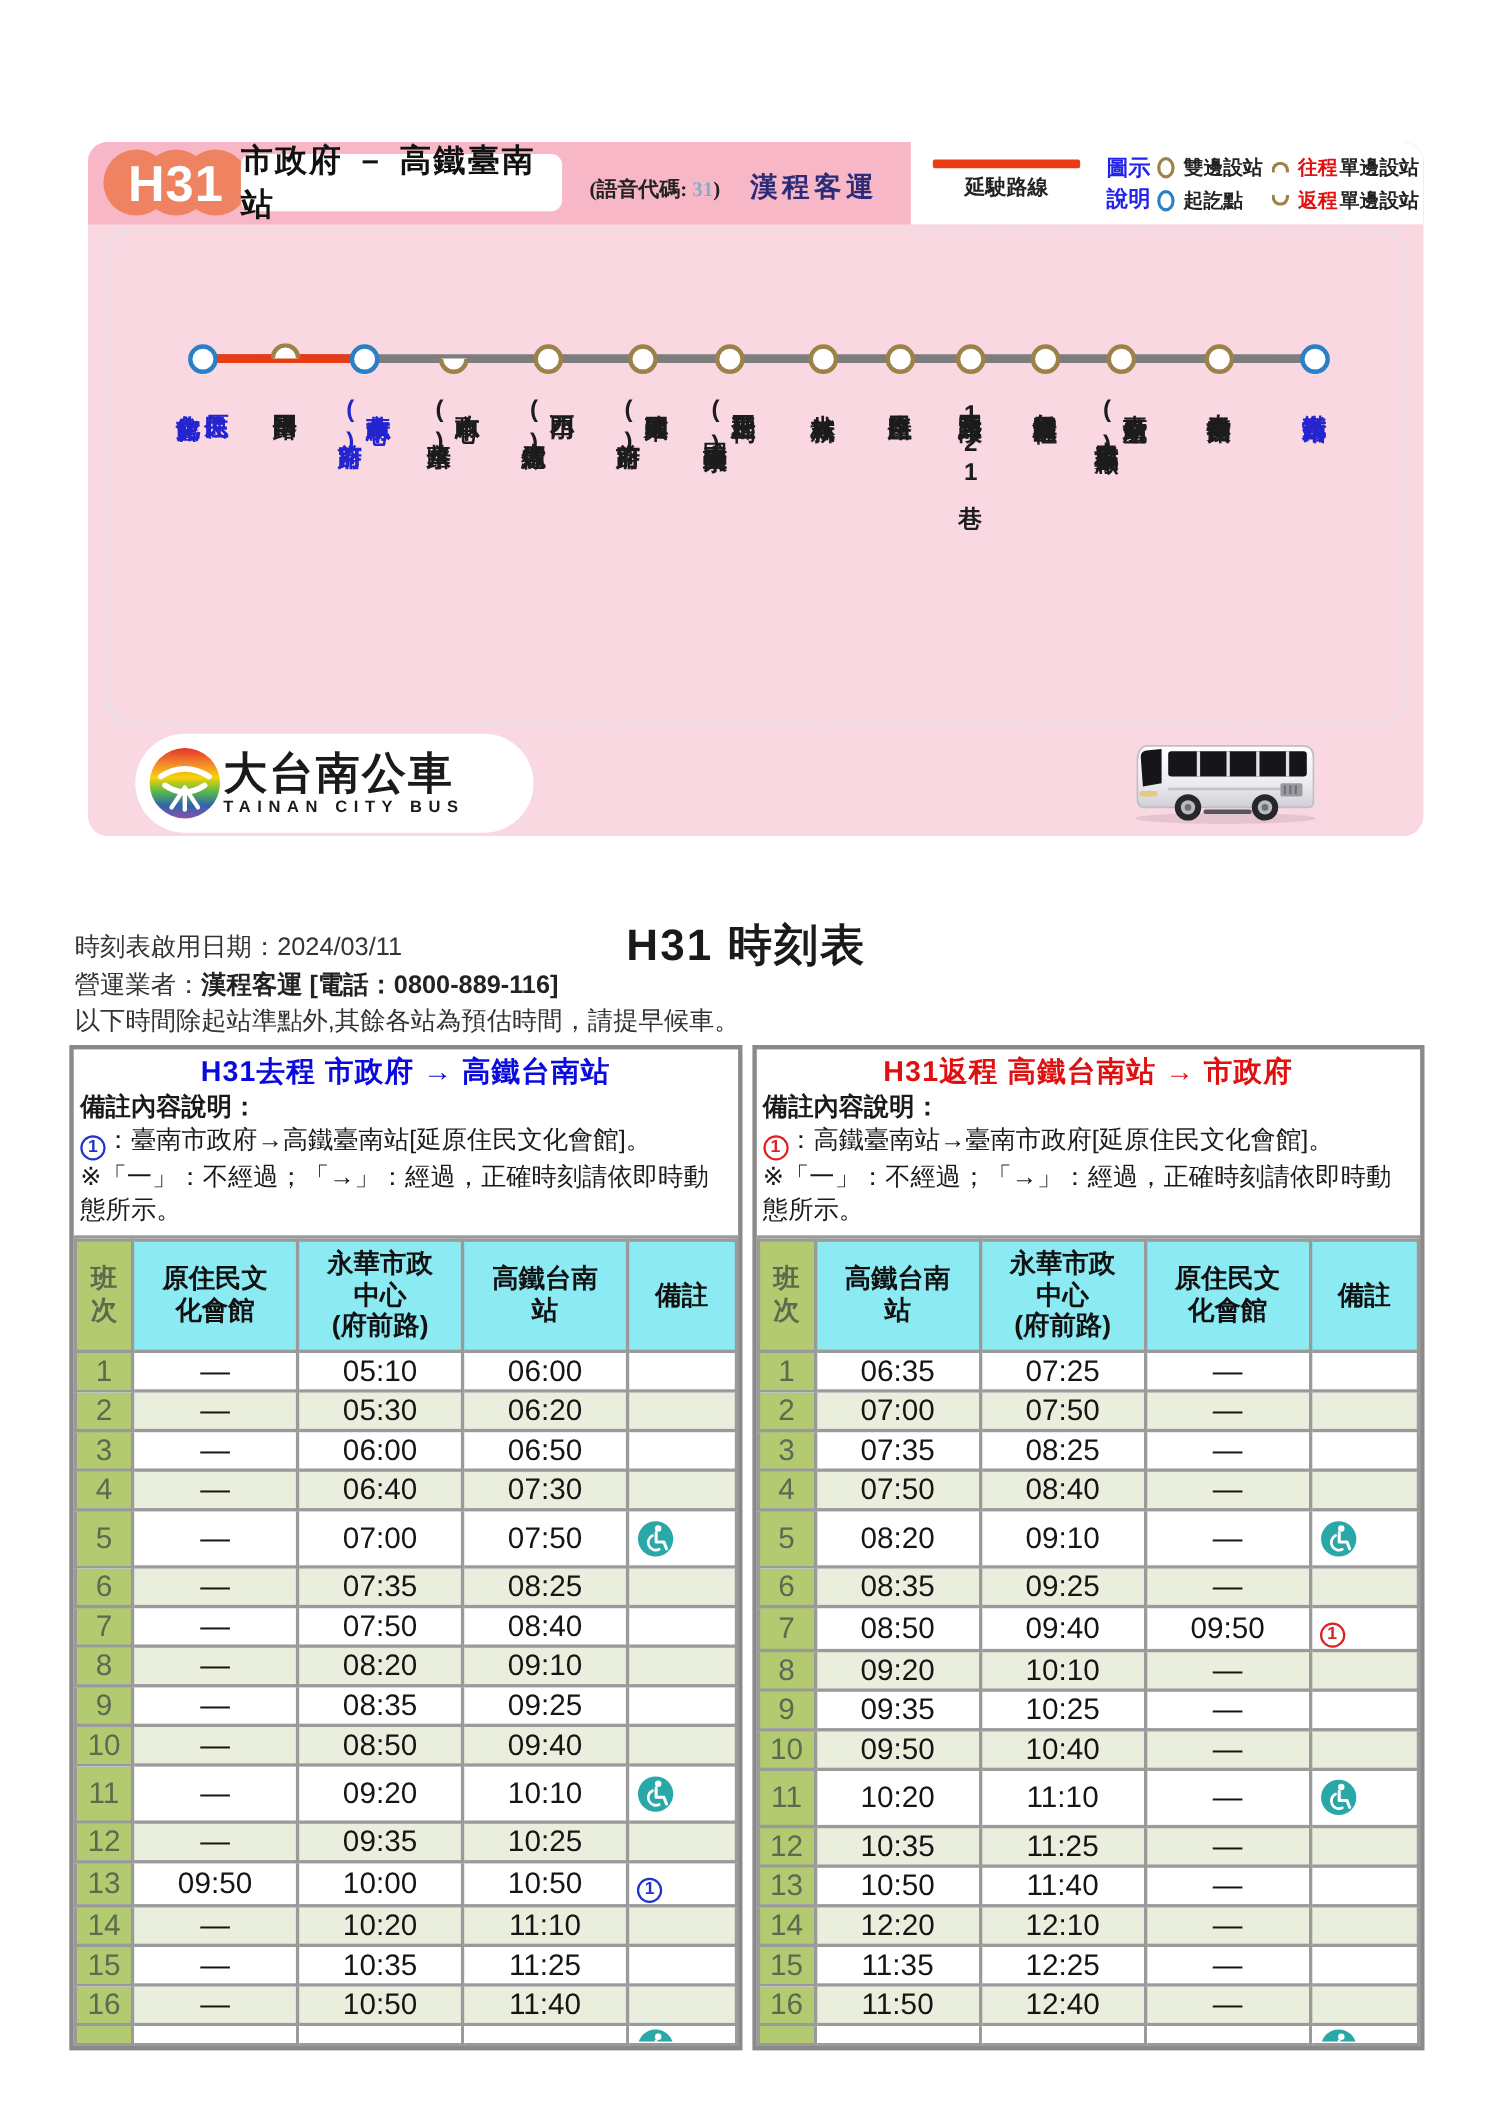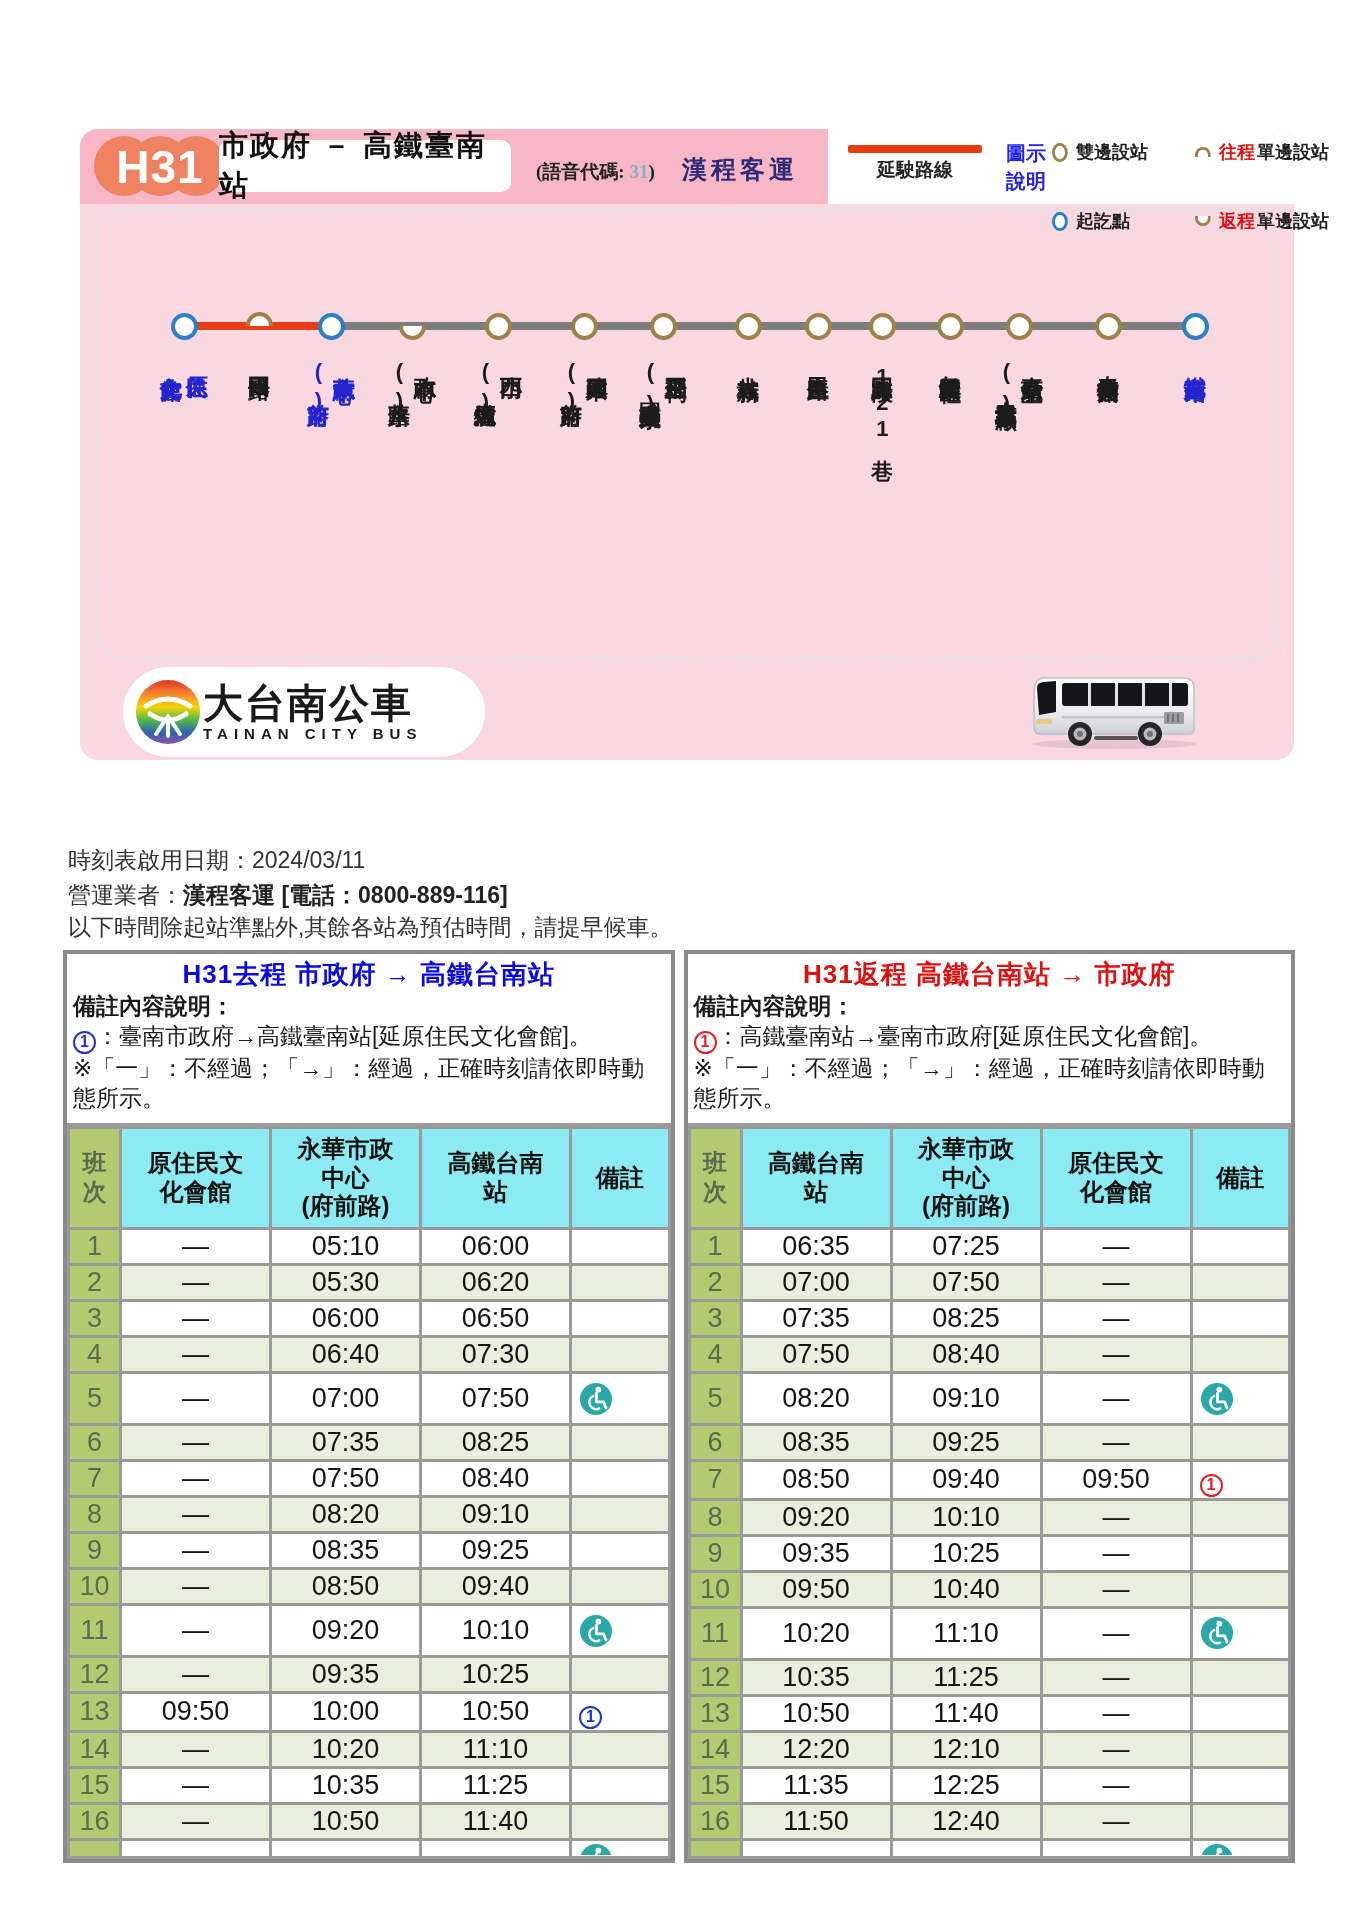--- a/index.html
+++ b/index.html
@@ -23,21 +23,21 @@
   .voice{position:absolute;left:456px;top:30px;font-size:19px;color:#222;font-weight:bold;white-space:nowrap;font-family:Liberation Serif, serif;}
   .voice b{color:#85aecc;font-weight:bold;}
   .op{position:absolute;left:602px;top:24px;font-size:25px;font-weight:bold;color:#2b2b78;letter-spacing:4px;}
   .legend{position:absolute;right:0;top:0;width:466px;height:75px;background:#ffffff;
     border-radius:0 18px 0 0;}
   .ext{position:absolute;left:12px;top:8px;width:150px;text-align:center;}
   .redline{display:block;width:134px;height:8px;background:#e83c15;margin:8px auto 4px auto;border-radius:2px;}
   .ext span{font-size:19px;font-weight:bold;color:#222;}
   .ltitle{position:absolute;left:172px;top:10px;width:46px;font-size:20px;font-weight:bold;color:#2222ee;line-height:1.4;text-align:right;}
   .litems{position:absolute;left:224px;top:8px;width:238px;display:grid;
-    grid-template-columns:104px 134px;grid-auto-rows:30px;align-items:center;gap:39px;}
+    grid-template-columns:104px 134px;grid-auto-rows:30px;align-items:center;}
   .litem{white-space:nowrap;font-size:18px;font-weight:bold;color:#222;display:flex;align-items:center;gap:2px;}
   .litem .red{color:#e21010;}
 
   
   .sym{background:#fff;box-sizing:border-box;}
   .sym.both,.sym.terminal{width:27px;height:27px;border-radius:50%;border:4.5px solid #9c8249;}
   .sym.terminal{border-color:#2b7fc4;}
   .sym.outbound-half{width:27px;height:14px;border:4.5px solid #9c8249;border-bottom:none;border-radius:14px 14px 0 0;}
   .sym.return-half{width:27px;height:14px;border:4.5px solid #9c8249;border-top:none;border-radius:0 0 14px 14px;}
   .litems .sym{position:static;display:inline-block;transform:scale(.72);transform-origin:left center;flex:0 0 22px;}
@@ -228,20 +228,21 @@
         <circle cx="52" cy="62" r="6.5" fill="#b9b9c0"></circle>
         <circle cx="52" cy="62" r="3" fill="#6e6e76"></circle>
       <circle cx="122" cy="62" r="12" fill="#26262b"></circle>
         <circle cx="122" cy="62" r="6.5" fill="#b9b9c0"></circle>
         <circle cx="122" cy="62" r="3" fill="#6e6e76"></circle>
       <rect x="66" y="64" width="44" height="4" rx="2" fill="#55555c"></rect>
     </svg>
   </section>
 
   <div class="tt-date">時刻表啟用日期：2024/03/11</div>
+  <h1 class="tt-title">H31 時刻表</h1>
   <div class="tt-op"><span>營運業者：</span><b>漢程客運 [電話：0800-889-116]</b></div>
   <div class="tt-note">以下時間除起站準點外,其餘各站為預估時間，請提早候車。</div>
 
   <div class="tables" id="tables">
       <div class="ttable">
         <div class="notes">
           <h2 class="t-title" style="color: rgb(10, 10, 224);">H31去程 市政府 → 高鐵台南站</h2>
           <p class="nheading">備註內容說明：</p>
           <p><span class="circ" style="color: rgb(34, 51, 204);">1</span>：臺南市政府→高鐵臺南站[延原住民文化會館]。</p>
           <p>※「一」：不經過；「→」：經過，正確時刻請依即時動態所示。</p>

